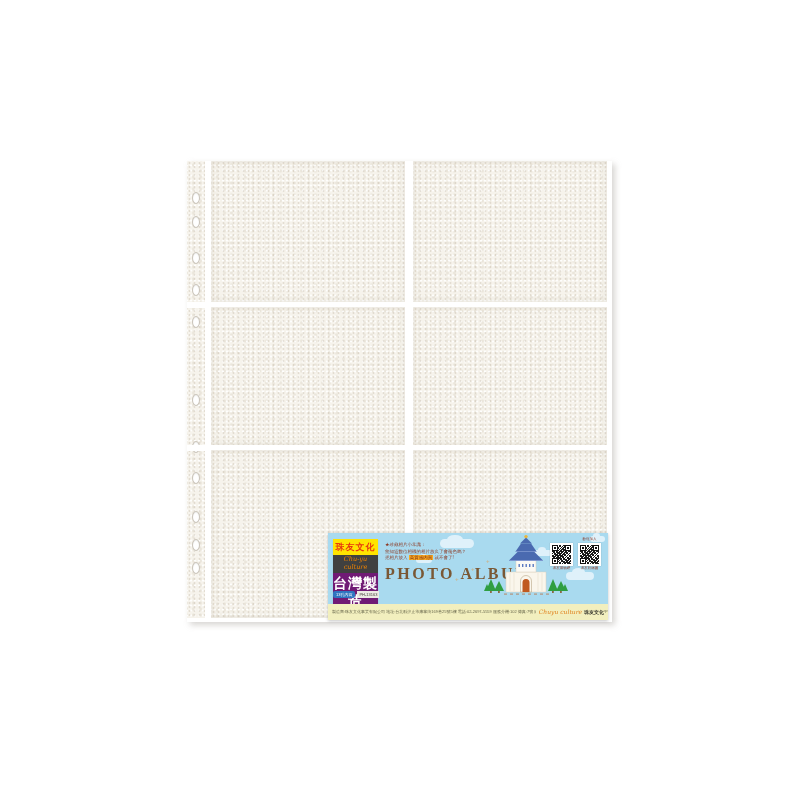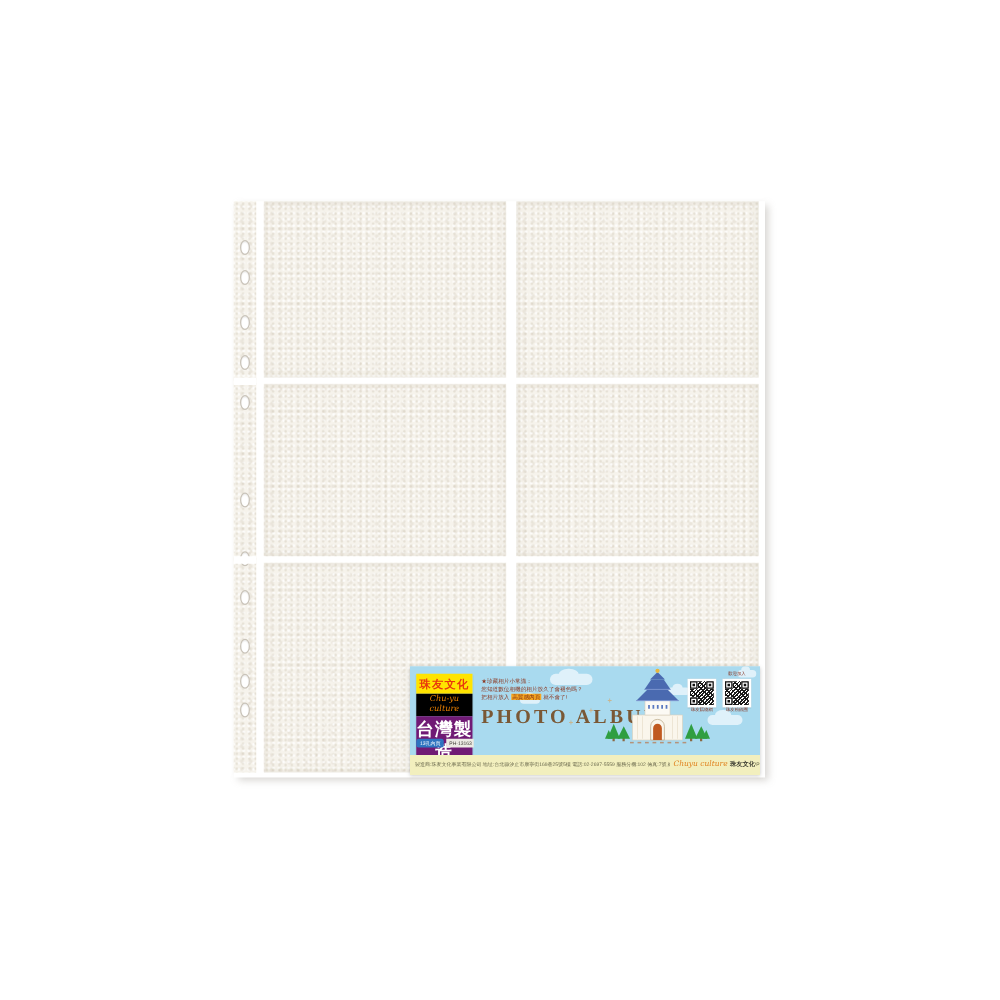--- a/index.html
+++ b/index.html
@@ -50,21 +50,21 @@
     font-size:4px; color:#6b6a4e; line-height:16px; padding:0 4px;
     white-space:nowrap; overflow:hidden;
   }
   .footer .brand-tail { position:absolute; right:4px; top:0; height:16px; line-height:16px; background:#f2efbe; padding-left:3px; }
   .footer .brand-tail .scr { font-family:"DejaVu Serif", serif; font-style:italic; color:#e0821e; font-size:6px; }
   .footer .brand-tail .cn { font-weight:bold; color:#3a3a30; font-size:5px; }
 
   
   .brand-box { position:absolute; left:5px; top:6px; width:45px; text-align:center; box-shadow:0 1px 1px rgba(0,0,0,.15); }
   .brand-yellow { background:#ffe400; color:#e8380d; font-weight:bold; font-size:9px; padding:2px 0 1px; letter-spacing:1px; }
-  .brand-script { background:#000000; color:#ef8200; font-family:"DejaVu Serif", serif; font-style:italic; font-size:6.5px; padding:0 0 2px; }
+  .brand-script { background:#404040; color:#ef8200; font-family:"DejaVu Serif", serif; font-style:italic; font-size:6.5px; padding:0 0 2px; }
   .brand-green { background:#701a75; color:#ffffff; font-weight:bold; font-size:14px; padding:2px 0 0; letter-spacing:1px; }
   .brand-green-sub { background:#2fa83c; color:#ffffff; font-size:4px; padding:1px 0 2px; letter-spacing:.5px; }
 
   
   .tips { position:absolute; left:57px; top:9px; width:84px; font-size:4.5px; line-height:1.45; color:#8d3a24; }
   .tips .hl { background:#f7a823; color:#7d2c14; padding:0 1px; }
 
   
   .title-en {
     position:absolute; left:57px; top:32px;

